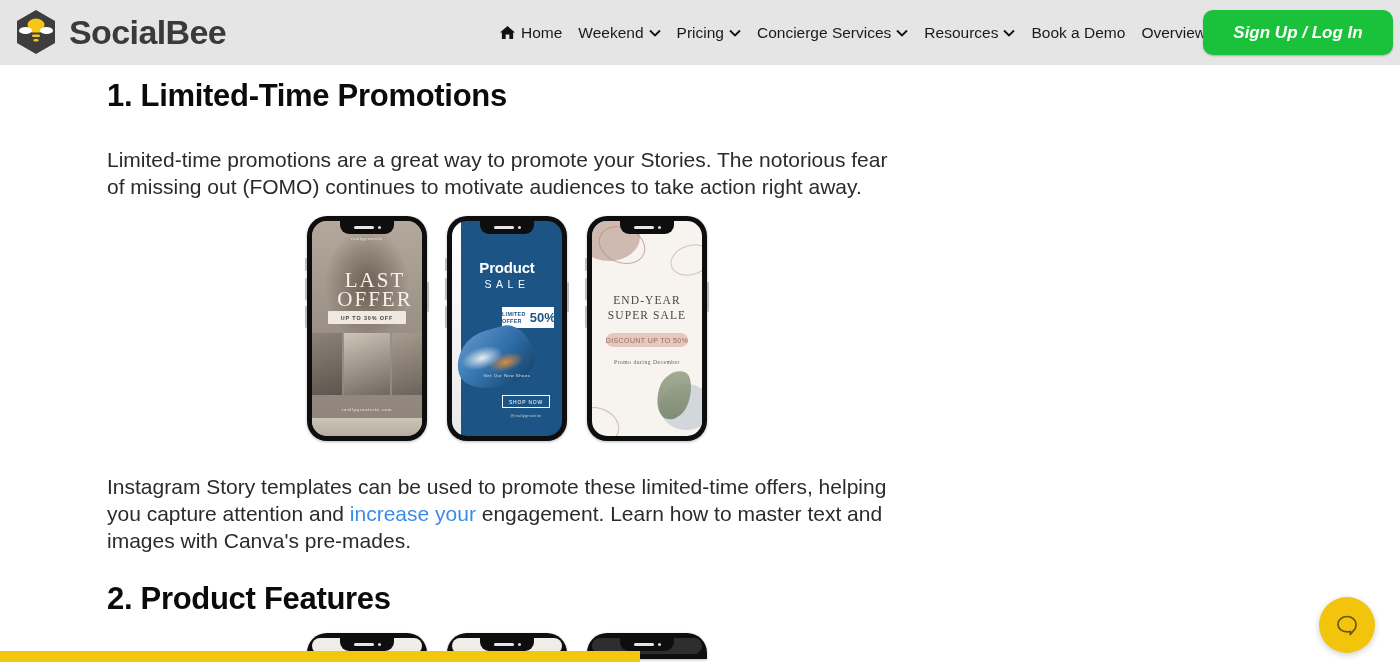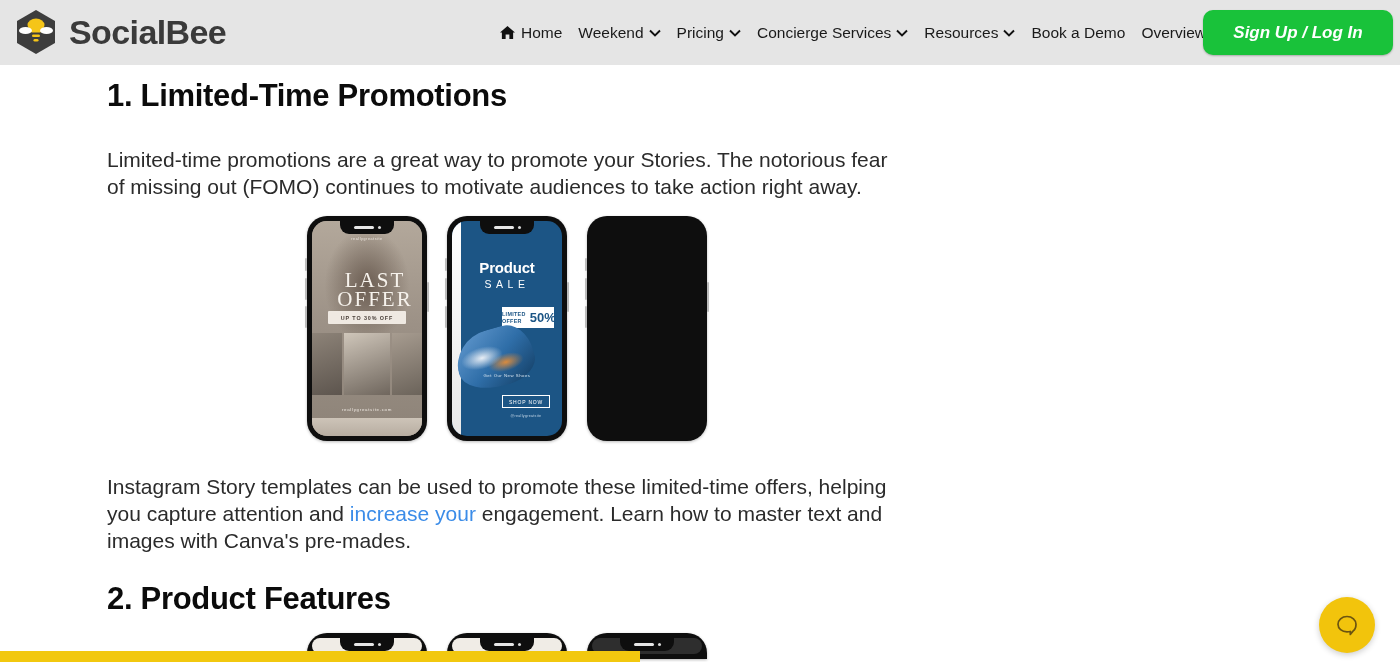--- a/index.html
+++ b/index.html
@@ -403,20 +403,39 @@
           <div class="shop">SHOP NOW</div>
           <div class="url">@reallygreatsite</div>
         </div>
       </div>
 
       <div class="phone">
         <div class="btn-side s1"></div>
           <div class="btn-side s2"></div>
         <div class="btn-side s3"></div>
           <div class="btn-side right"></div>
+        <div class="screen s-endyear">
+          <div class="blob-tl"></div>
+            <div class="line-tl"></div>
+            <div class="line-tr"></div>
+          <div class="notch">
+            <span class="speaker"></span>
+              <span class="cam"></span>
+          </div>
+          <div class="t1">
+            <div>END-YEAR</div>
+            <div>SUPER SALE</div>
+          </div>
+          <div class="pill"></div>
+          <div class="pilltext">DISCOUNT UP TO 50%</div>
+          <div class="promo">Promo during December</div>
+          <div class="blob-br"></div>
+            <div class="leaf"></div>
+            <div class="blob-bl"></div>
+        </div>
       </div>
 
     </div>
 
     <p class="body-text"><span>Instagram Story templates can be used to promote these limited-time offers, helping you capture attention and </span><a href="#">increase your</a><span> engagement. Learn how to master text and images with Canva's pre-mades.</span></p>
 
     <h2 class="section-heading" id="h-features">2. Product Features</h2>
 
 
     <div class="phones-row">

